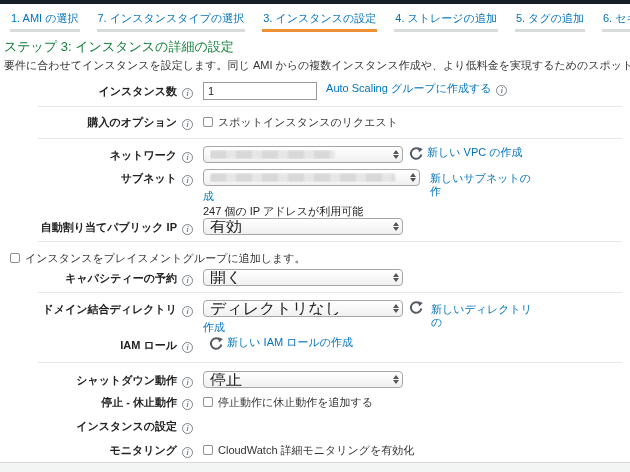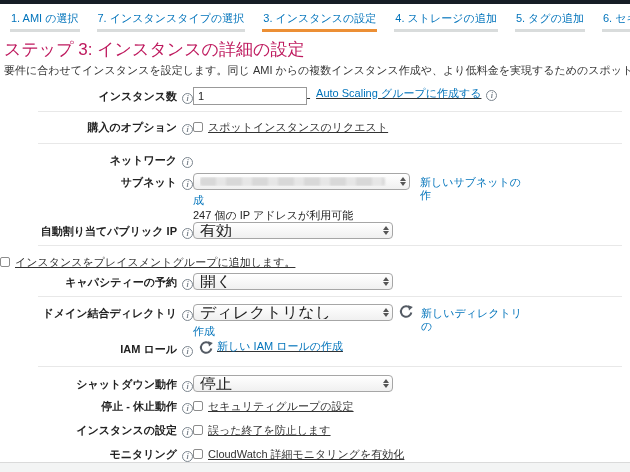--- a/index.html
+++ b/index.html
@@ -11,35 +11,35 @@
   }
   .topbar { height:4px; background:#161d26; }
   
   .tabs { display:flex; gap:17px; padding:4px 0 0 10px; }
   .tab {
     font-size:11px; color:#0073bb; white-space:nowrap; cursor:pointer;
     padding:3px 1px 3px; border-bottom:3px solid #d9dcdc;
   }
   .tab.active { border-bottom-color:#ec8f35; }
   
-  .page-title { font-size:17px; font-weight:400; color:#be185d; margin:6px 0 2px 4px; }
+  .page-title { font-size:13px; font-weight:400; color:#15803d; margin:6px 0 2px 4px; }
   .page-desc { font-size:11px; color:#333; margin:0 0 9px 4px; white-space:nowrap; overflow:hidden; width:628px; }
   
   .form-row { display:flex; align-items:flex-start; }
   .row-label {
     width:193px; flex:0 0 193px; text-align:right; font-size:11px; font-weight:bold;
     color:#222; padding-top:3px; line-height:13px;
   }
   .info-icon {
     display:inline-block; width:11px; height:11px; border:1px solid #7b858e; border-radius:50%;
     font-size:8px; line-height:10px; text-align:center; color:#7b858e;
     font-family:"Liberation Serif",serif; font-style:italic; font-weight:bold;
     margin-left:5px; vertical-align:-1px; cursor:pointer;
   }
-  .row-control { font-size:11px; color:#333; position:relative; width:335px; line-height:13px;text-decoration:underline; }
+  .row-control { margin-left:10px; font-size:11px; color:#333; position:relative; width:335px; line-height:13px; }
   .sep { height:1px; background:#e8e8e8; margin:0 8px 0 38px; }
   
   .mac-select {
     display:inline-flex; align-items:center; width:200px; height:17px;
     border:1px solid #a6a6a6; border-radius:4px;
     background:linear-gradient(#ffffff,#f0f0f0);
     padding:0 3px 0 6px; cursor:pointer; vertical-align:top;
   }
   .mac-select .sel-text { flex:1; font-size:16px; color:#222; white-space:nowrap; overflow:hidden; }
   .sel-arrows { display:flex; flex-direction:column; align-items:center; gap:1px; margin-left:3px; }
@@ -95,20 +95,34 @@
 <div class="form-row">
   <div class="row-label"><span>購入のオプション</span><span class="info-icon">i</span></div>
   <div class="row-control" style="padding-top:3px">
     <span class="checkbox"></span><span>スポットインスタンスのリクエスト</span>
   </div>
 </div>
 <div class="sep" style="margin-top:8px;margin-bottom:7px"></div>
 
 <div class="form-row">
   <div class="row-label"><span>ネットワーク</span><span class="info-icon">i</span></div>
+  <div class="row-control">
+    <span class="mac-select">
+      <span class="sel-text">
+          <span class="redacted" style="width:125px;display:block;margin-top:0"></span>
+        </span>
+      <span class="sel-arrows">
+          <span class="tri-up"></span>
+          <span class="tri-down"></span>
+        </span>
+    </span><span class="refresh"><svg width="14" height="14" viewBox="0 0 16 16">
+          <path d="M 12.6 3.4 A 6 6 0 1 0 14.1 8.6" fill="none" stroke="#545b64" stroke-width="2.3"></path>
+          <polygon points="10.6,0.2 15.8,2.4 11.4,6.2" fill="#545b64"></polygon>
+        </svg></span><a class="link">新しい VPC の作成</a>
+  </div>
 </div>
 
 <div class="form-row" style="margin-top:5px">
   <div class="row-label"><span>サブネット</span><span class="info-icon">i</span></div>
   <div class="row-control" style="height:49px">
     <span class="mac-select" style="width:217px">
       <span class="sel-text">
           <span class="redacted" style="width:185px;display:block"></span>
         </span>
       <span class="sel-arrows">
@@ -194,29 +208,26 @@
           <span class="tri-up"></span>
           <span class="tri-down"></span>
         </span>
     </span>
   </div>
 </div>
 
 <div class="form-row" style="margin-top:5px">
   <div class="row-label"><span>停止 - 休止動作</span><span class="info-icon">i</span></div>
   <div class="row-control" style="padding-top:3px">
-    <span class="checkbox"></span><span>セキュリティグループの設定</span>
+    <span class="checkbox"></span><span>停止動作に休止動作を追加する</span>
   </div>
 </div>
 
 <div class="form-row" style="margin-top:7px">
   <div class="row-label"><span>インスタンスの設定</span><span class="info-icon">i</span></div>
-  <div class="row-control" style="padding-top:3px">
-    <span class="checkbox"></span><span>誤った終了を防止します</span>
-  </div>
 </div>
 
 <div class="form-row" style="margin-top:7px">
   <div class="row-label"><span>モニタリング</span><span class="info-icon">i</span></div>
   <div class="row-control" style="padding-top:3px">
     <span class="checkbox"></span><span>CloudWatch 詳細モニタリングを有効化</span>
     
   </div>
 </div>
 

